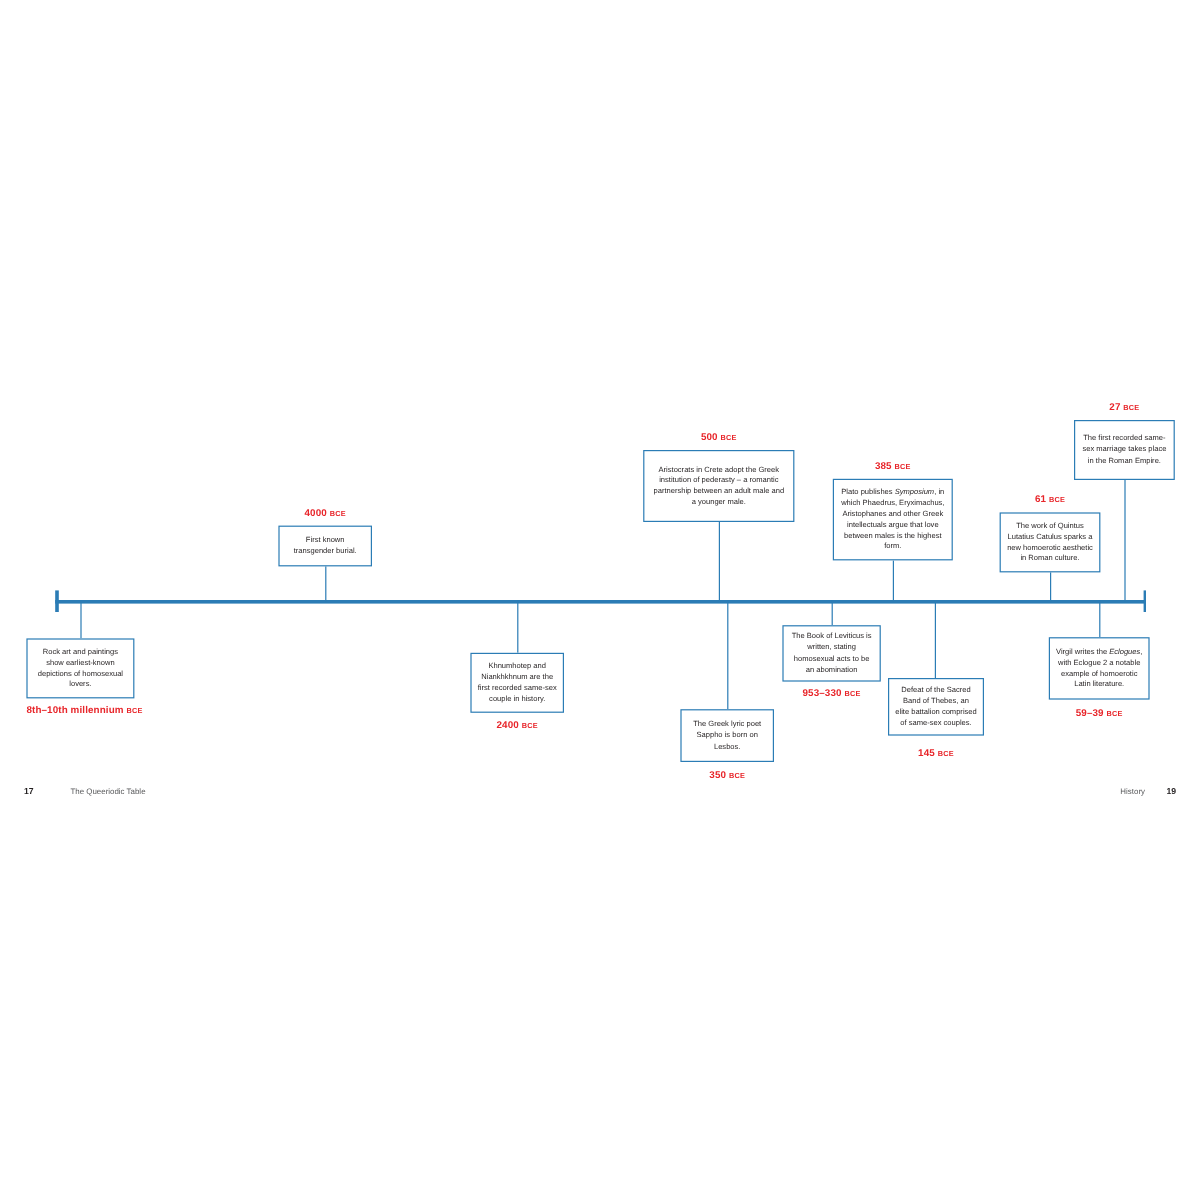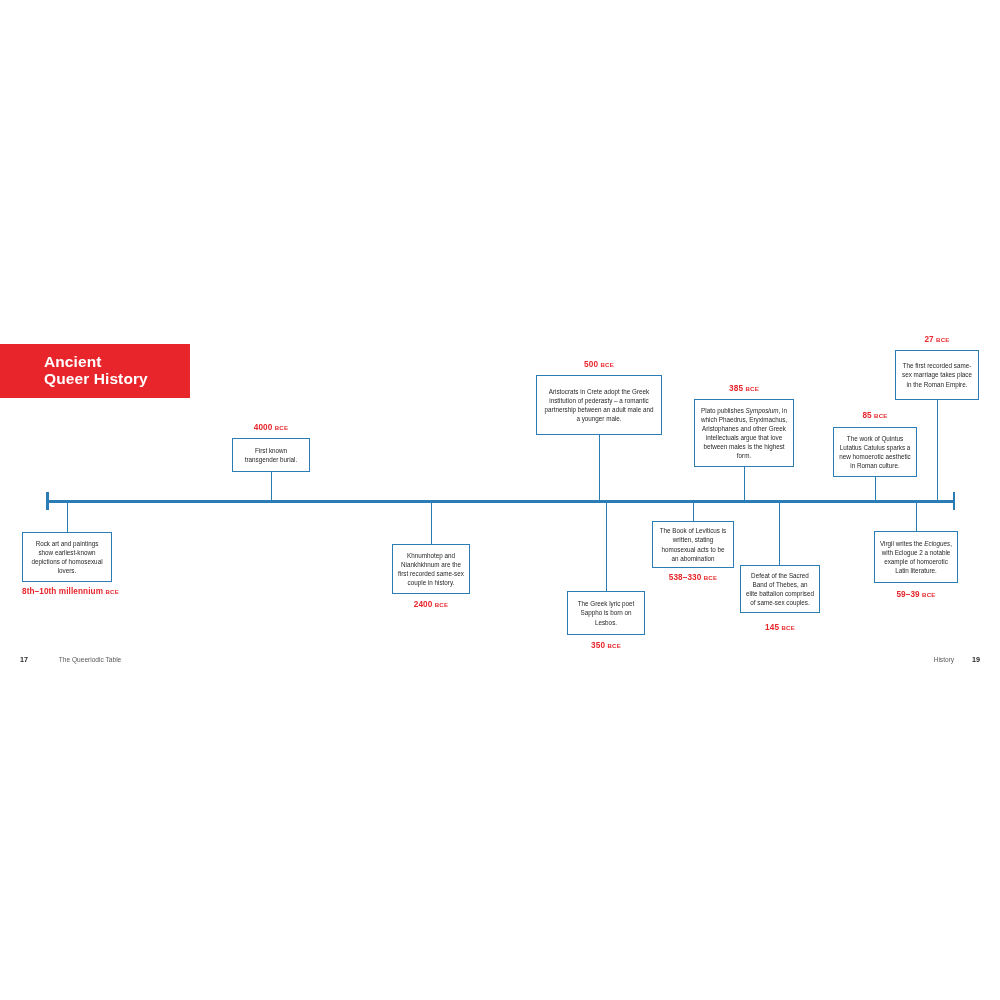--- a/index.html
+++ b/index.html
@@ -120,24 +120,20 @@
     font-size: 7.2px;
   }
   .footer-left .folio  { margin-right: 29px; }
   .footer-right .folio { margin-left: 16px; }
 </style>
 </head>
 <body>
 
 <div id="page">
 
-  <div class="banner">
-    <div class="banner-text">Ancient
-Queer History</div>
-  </div>
 
   <div class="axis"></div>
   <div class="axis-cap left"></div>
   <div class="axis-cap right"></div>
 
   <div class="connector" style="left:67px; top:500px; height:32px;"></div>
   <div class="event-box" style="left:22px; top:532px; width:90px; height:50px;">
     <div class="event-text">Rock art and paintings show earliest-known depictions of homosexual lovers.</div>
   </div>
   <div class="date-label" style="left:22px; top:587px; width:90px;">
@@ -179,21 +175,21 @@
   <div class="date-label" style="left:567px; top:641px; width:78px;">
     <span>350</span>
     <span class="era">BCE</span>
   </div>
 
   <div class="connector" style="left:693px; top:500px; height:21px;"></div>
   <div class="event-box" style="left:652px; top:521px; width:82px; height:47px;">
     <div class="event-text">The Book of Leviticus is written, stating homosexual acts to be an abomination</div>
   </div>
   <div class="date-label" style="left:648px; top:573px; width:90px;">
-    <span>538–330</span>
+    <span>953–330</span>
     <span class="era">BCE</span>
   </div>
 
   <div class="connector" style="left:744px; top:467px; height:34px;"></div>
   <div class="event-box" style="left:694px; top:399px; width:100px; height:68px;">
     <div class="event-text"><span>Plato publishes </span><em>Symposium</em><span>, in which Phaedrus, Eryximachus, Aristophanes and other Greek intellectuals argue that love between males is the highest form.</span></div>
   </div>
   <div class="date-label" style="left:694px; top:384px; width:100px;">
     <span>385</span>
     <span class="era">BCE</span>
@@ -206,21 +202,21 @@
   <div class="date-label" style="left:740px; top:623px; width:80px;">
     <span>145</span>
     <span class="era">BCE</span>
   </div>
 
   <div class="connector" style="left:875px; top:476px; height:25px;"></div>
   <div class="event-box" style="left:833px; top:427px; width:84px; height:50px;">
     <div class="event-text">The work of Quintus Lutatius Catulus sparks a new homoerotic aesthetic in Roman culture.</div>
   </div>
   <div class="date-label" style="left:833px; top:411px; width:84px;">
-    <span>85</span>
+    <span>61</span>
     <span class="era">BCE</span>
   </div>
 
   <div class="connector" style="left:916px; top:500px; height:31px;"></div>
   <div class="event-box" style="left:874px; top:531px; width:84px; height:52px;">
     <div class="event-text"><span>Virgil writes the </span><em>Eclogues</em><span>, with Eclogue 2 a notable example of homoerotic Latin literature.</span></div>
   </div>
   <div class="date-label" style="left:874px; top:590px; width:84px;">
     <span>59–39</span>
     <span class="era">BCE</span>

